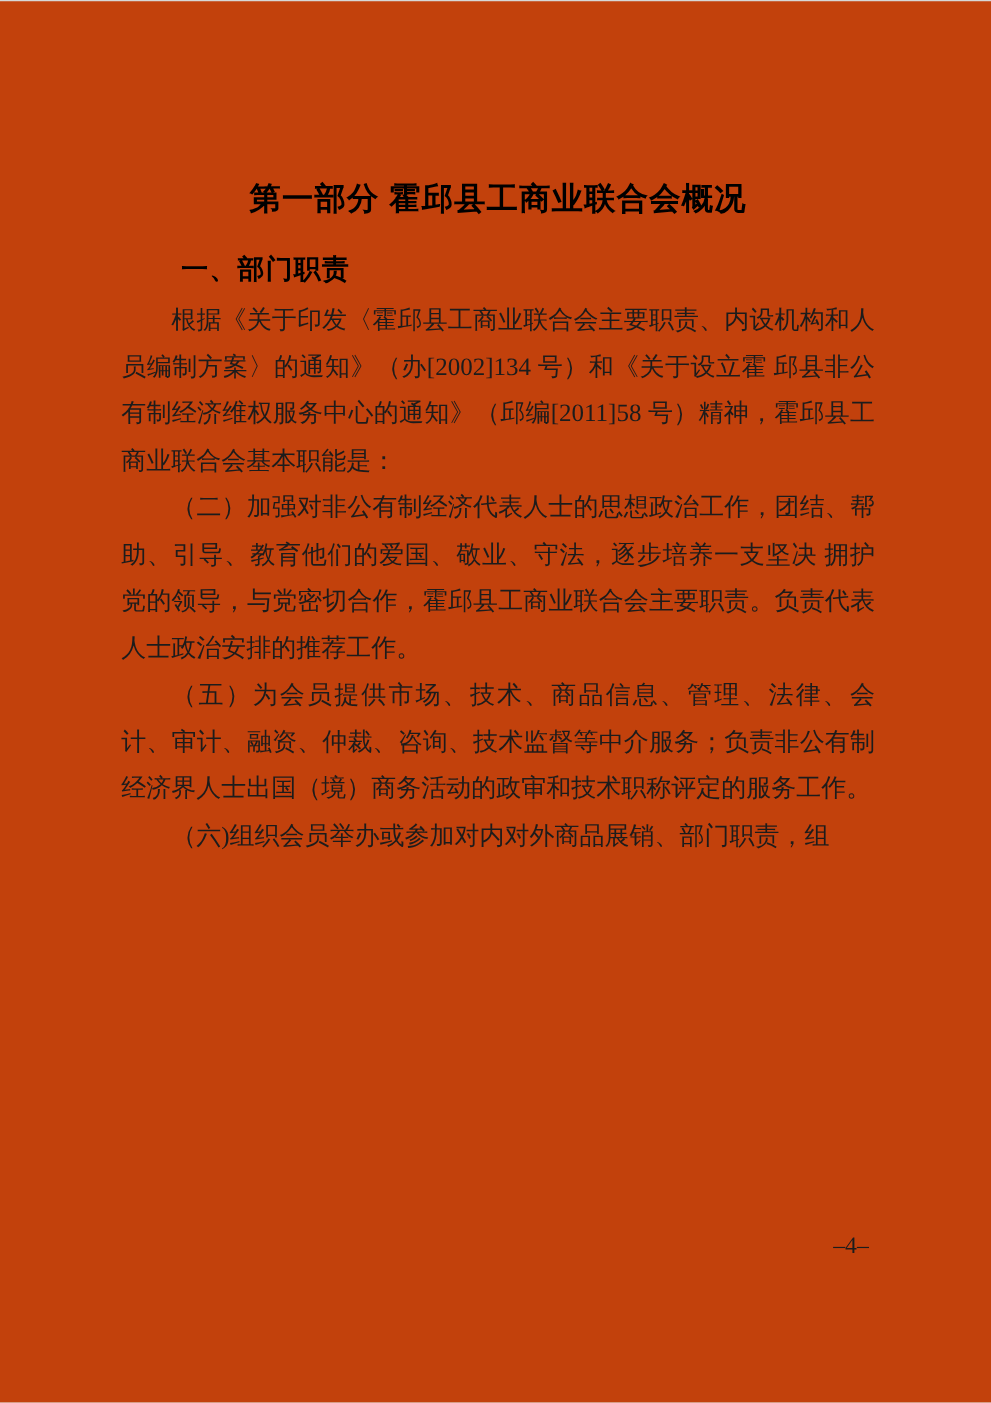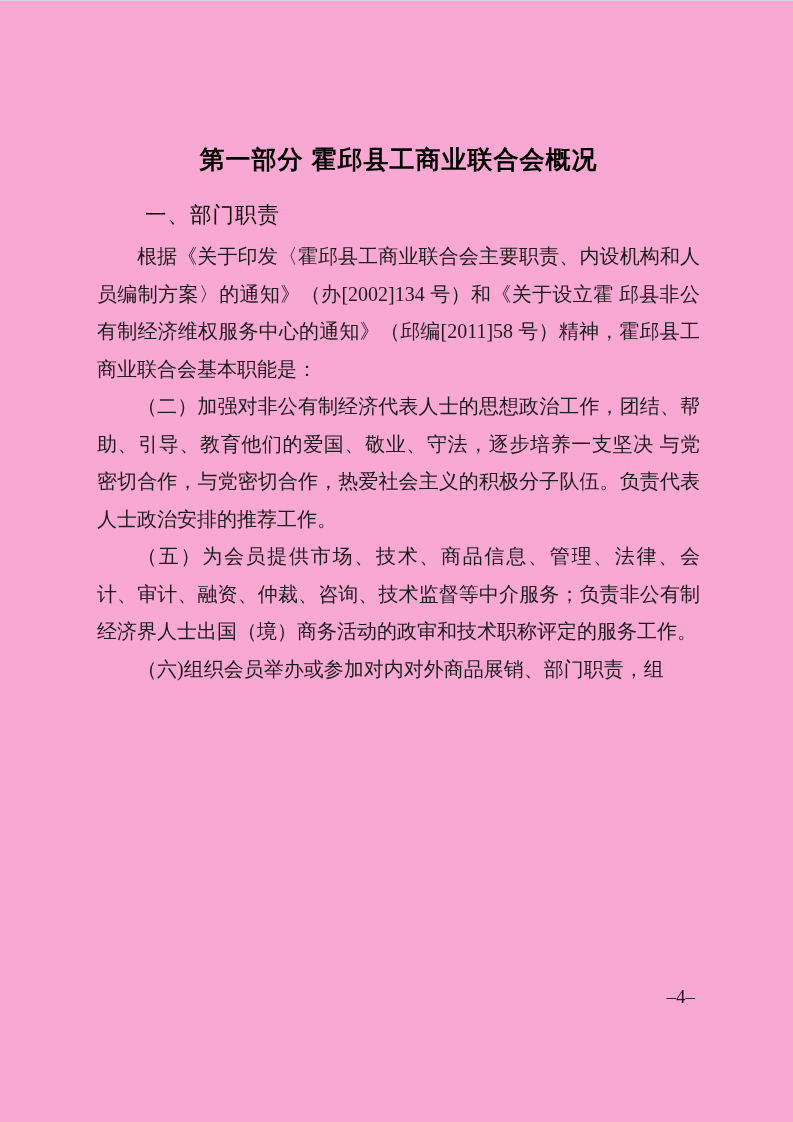--- a/index.html
+++ b/index.html
@@ -5,21 +5,21 @@
   html, body {
     margin: 0;
     padding: 0;
     background: #e8e8e8;
   }
   .page {
     position: relative;
     width: 793px;
     height: 1122px;
     margin: 0 auto;
-    background: #f9a8d4;
+    background: #c2410c;
     box-sizing: border-box;
     padding: 143px 93px 0 97px;
     overflow: hidden;
     font-family: "Liberation Serif", "DejaVu Serif", serif;
     color: #1c1c1c;
     border-top: 1px solid #d7d7d7;
   }
   .doc-title {
     margin: 0 0 26px 0;
     font-family: "Liberation Sans", "DejaVu Sans", sans-serif;
@@ -27,21 +27,21 @@
     font-size: 25px;
     line-height: 30px;
     letter-spacing: 1px;
     text-align: center;
     color: #000000;
     white-space: nowrap;
   }
   .section-heading {
     margin: 0 0 8px 0;
     font-family: "Liberation Sans", "DejaVu Sans", sans-serif;
-    font-weight: 400;
+    font-weight: 700;
     font-size: 21.5px;
     line-height: 30px;
     text-indent: 48px;
     letter-spacing: 1px;
     color: #000000;
   }
   .body-para {
     margin: 0;
     font-size: 20px;
     line-height: 37.5px;
@@ -64,21 +64,21 @@
 <body>
 
 <div class="page">
   <h1 class="doc-title">第一部分 霍邱县工商业联合会概况</h1>
 
   <h2 class="section-heading">一、部门职责</h2>
 
   <p class="body-para">根据《关于印发〈霍邱县工商业联合会主要职责、内设机构和人员编制方案〉的通知》（办[2002]134 号）和《关于设立霍 邱县非公有制经济维权服务中心的通知》（邱编[2011]58 号）精神，霍邱县工商业联合会基本职能是：</p>
 
 
-  <p class="body-para">（二）加强对非公有制经济代表人士的思想政治工作，团结、帮助、引导、教育他们的爱国、敬业、守法，逐步培养一支坚决 与党密切合作，与党密切合作，热爱社会主义的积极分子队伍。负责代表人士政治安排的推荐工作。</p>
+  <p class="body-para">（二）加强对非公有制经济代表人士的思想政治工作，团结、帮助、引导、教育他们的爱国、敬业、守法，逐步培养一支坚决 拥护党的领导，与党密切合作，霍邱县工商业联合会主要职责。负责代表人士政治安排的推荐工作。</p>
 
 
 
   <p class="body-para">（五）为会员提供市场、技术、商品信息、管理、法律、会 计、审计、融资、仲裁、咨询、技术监督等中介服务；负责非公有制经济界人士出国（境）商务活动的政审和技术职称评定的服务工作。</p>
 
   <p class="body-para">（六)组织会员举办或参加对内对外商品展销、部门职责，组</p>
 
   <div class="page-number">–4–</div>
 </div>
 

